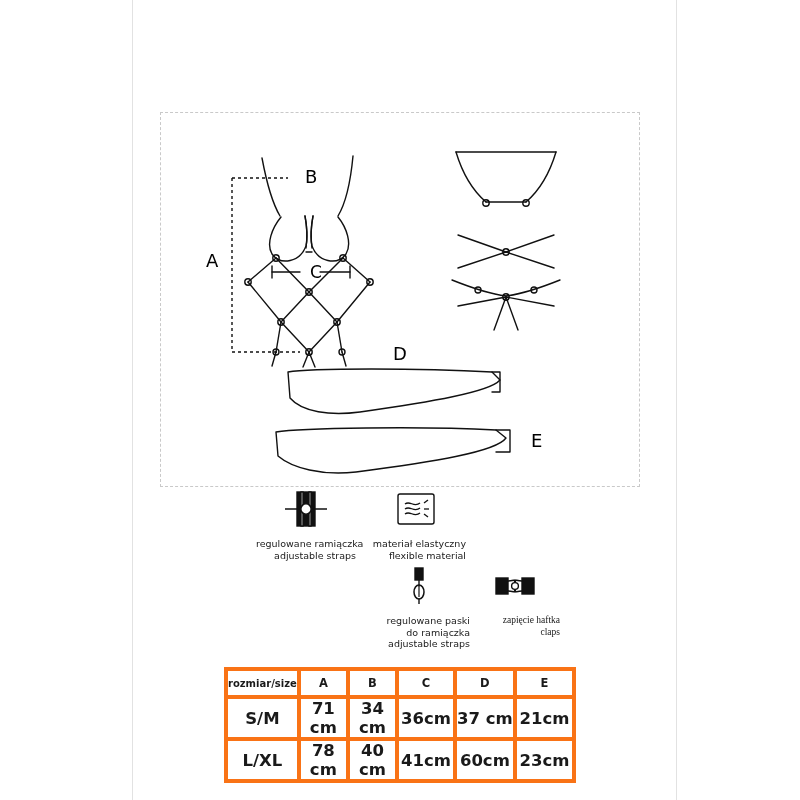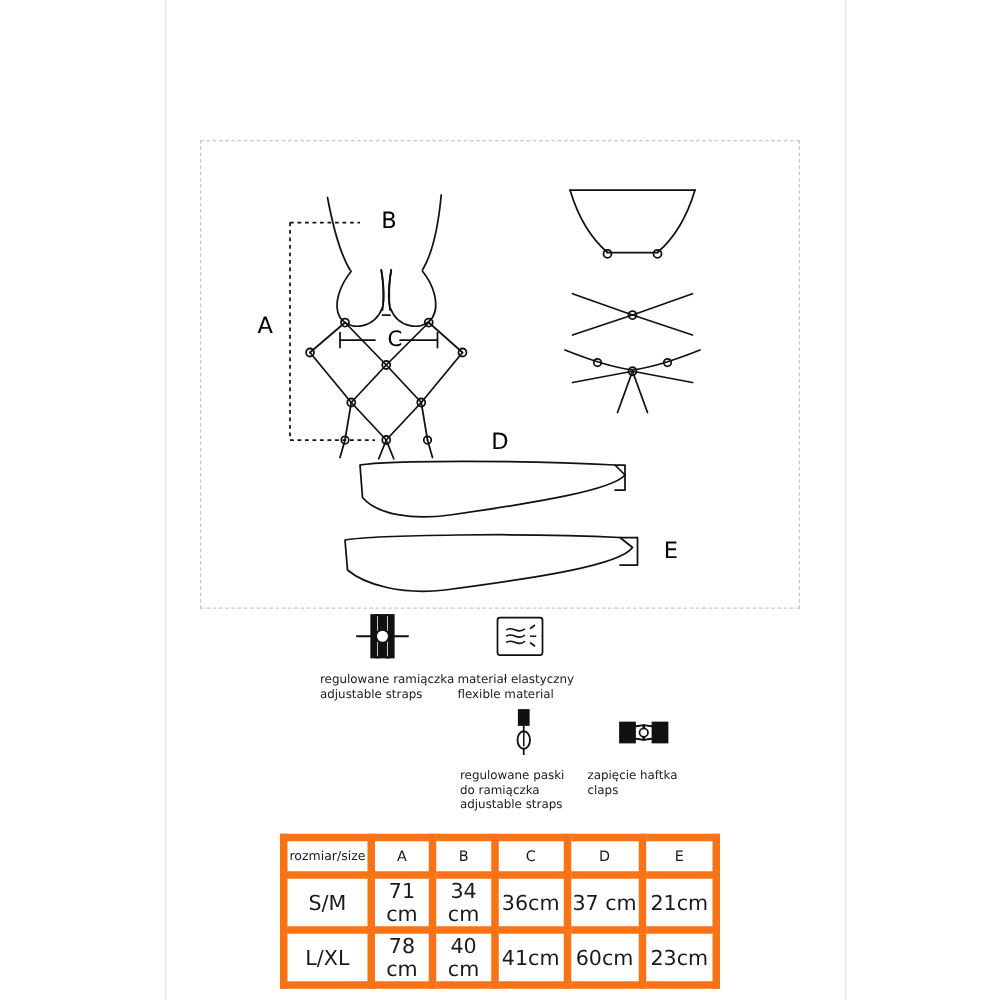--- a/index.html
+++ b/index.html
@@ -53,53 +53,54 @@
   }
   #letter-A { left: 206px; top: 252px; font-size: 18px; }
   #letter-B { left: 305px; top: 168px; font-size: 18px; }
   #letter-C { left: 310px; top: 264px; font-size: 17px; }
   #letter-D { left: 393px; top: 345px; font-size: 18px; }
   #letter-E { left: 531px; top: 432px; font-size: 18px; }
 
   
   .feature {
     position: absolute;
-    text-align: left;
+    text-align: right;
   }
   .feature .cap {
     font-size: 9.5px;
     line-height: 11.5px;
     color: #1a1a1a;
     white-space: nowrap;
   }
   .icon-box {
     width: 46px;
     height: 42px;
     margin: 0 auto 8px auto;
     position: relative;
   }
   #feat-straps   { left: 256px; top: 488px; width: 100px; }
   #feat-flexible { left: 366px; top: 488px; width: 100px; }
   #feat-garter   { left: 368px; top: 565px; width: 102px; }
-  #feat-clasps   { left: 470px; top: 565px; width: 90px; }
+  #feat-clasps   { left: 470px; top: 565px; width: 90px; font-family: Liberation Serif, serif; }
 
   
   #size-table {
     position: absolute;
     left: 224px;
     top: 667px;
     width: 352px;
     border-collapse: collapse;
     font-family: "DejaVu Sans", sans-serif;
   }
   #size-table td {
-    border: 6px solid #f97316;
+    border: 4px solid #f97316;
     text-align: center;
     vertical-align: middle;
     padding: 0;
+    font-weight: bold;
   }
   #size-table tr.head td {
     height: 24px;
     font-size: 11.5px;
   }
   #size-table tr.head td.lbl { font-size: 10px; }
   #size-table tr.row td {
     height: 37px;
     font-size: 16.5px;
     margin-top: 24px;

